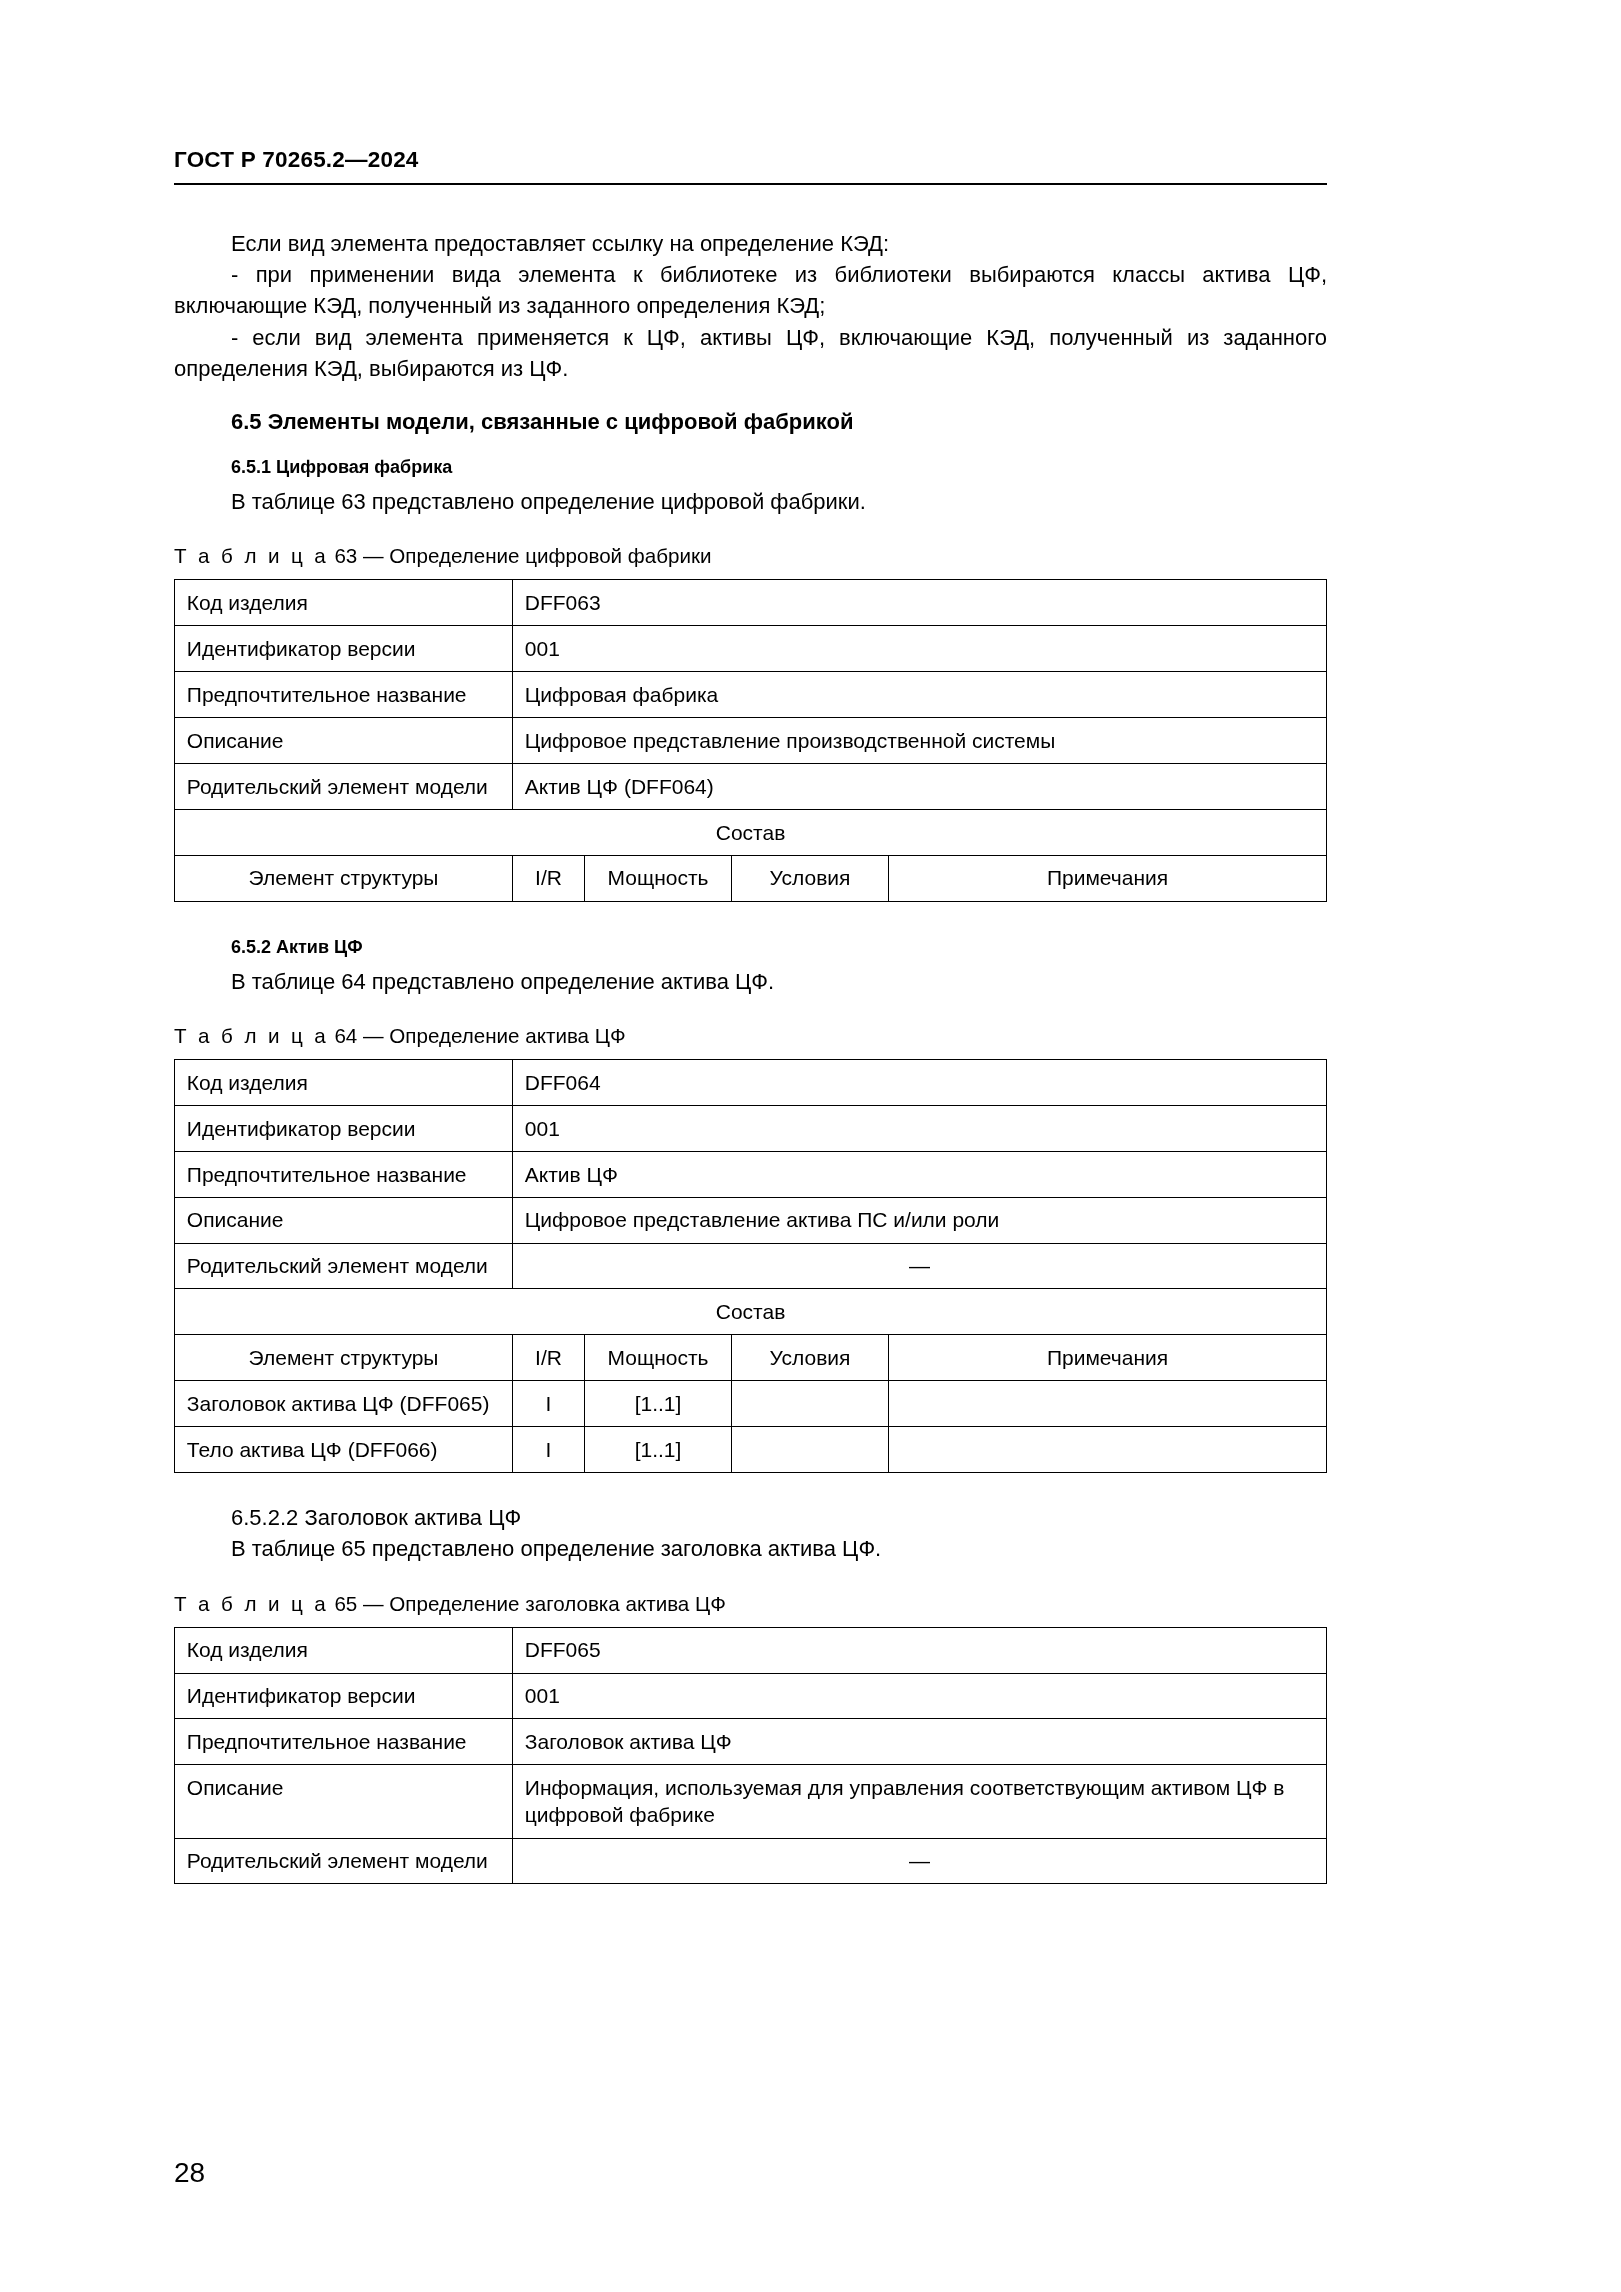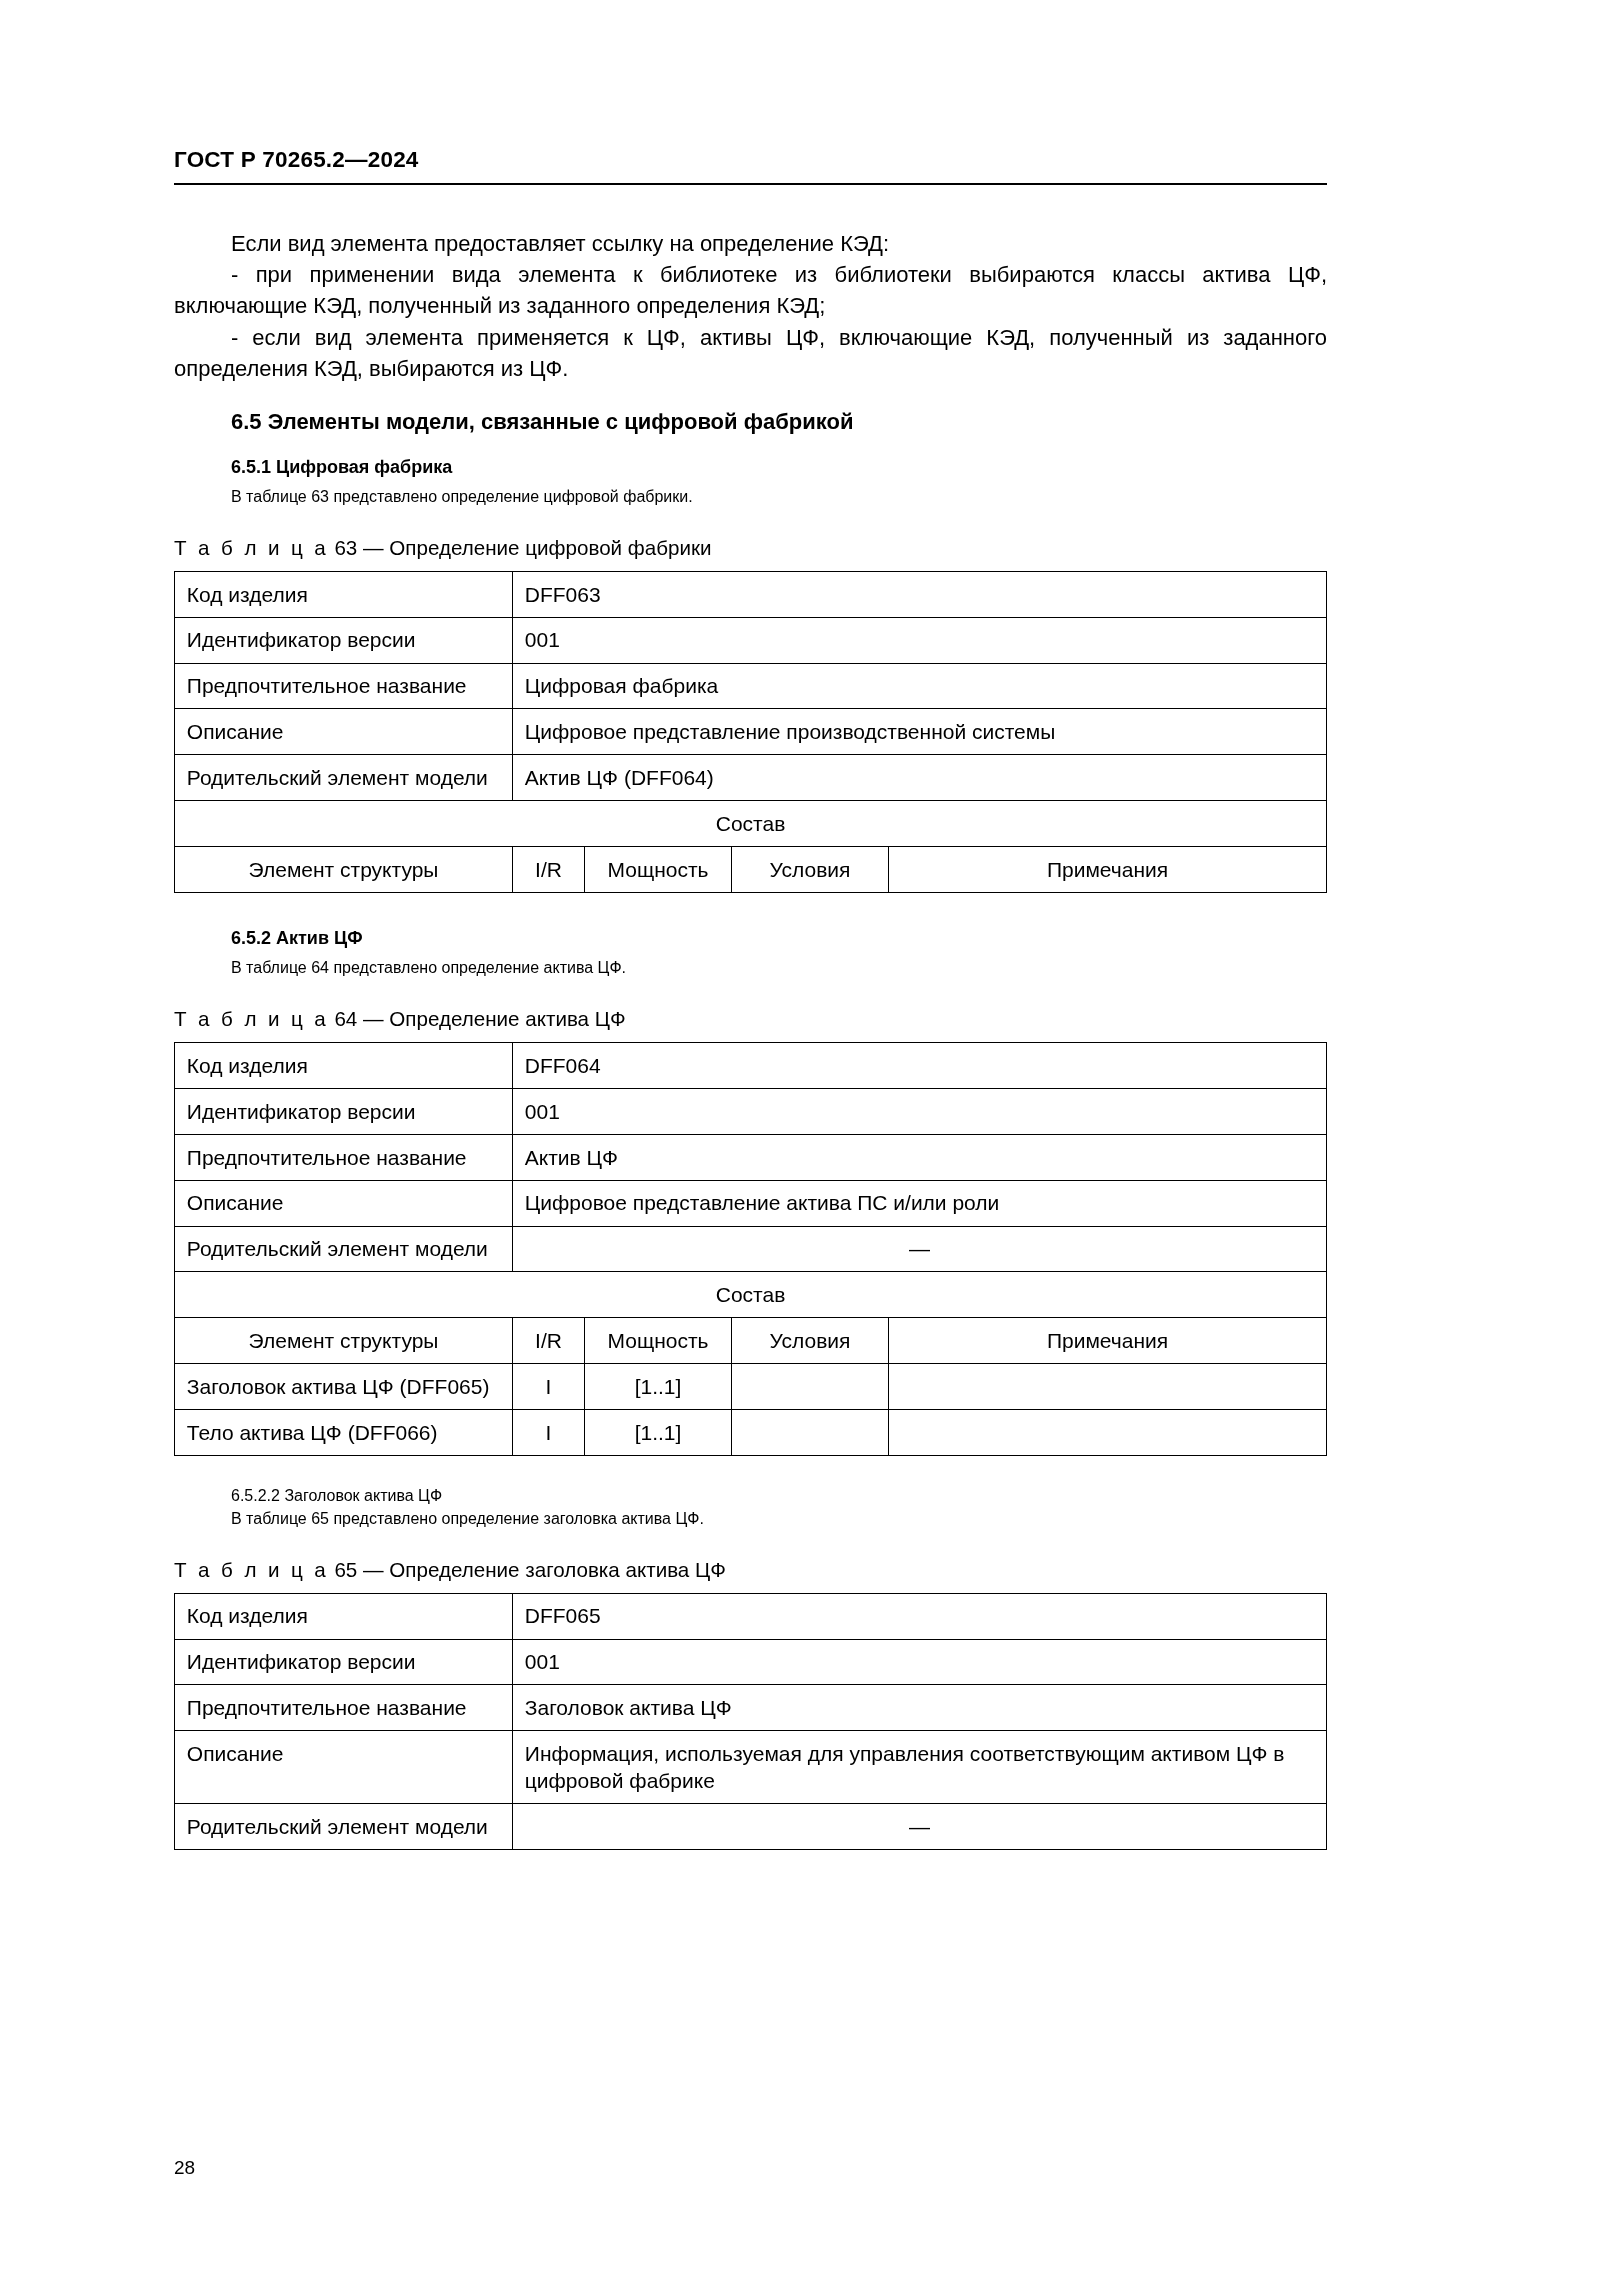--- a/index.html
+++ b/index.html
@@ -46,21 +46,21 @@
     margin-bottom: 15.7px;
   }
   .sub-head {
     font-size: 18px;
     font-weight: bold;
     text-indent: 57px;
     margin-top: 21.6px;
     margin-bottom: 7.8px;
   }
   .plain-ind {
-    font-size: 16px;
+    font-size: 22px;
     text-indent: 57px;
     line-height: 1.42;
   }
   .table-caption {
     font-size: 20.6px;
     margin-top: 27.4px;
     margin-bottom: 10.8px;
   }
   .table-caption .sp {
     letter-spacing: 2.9px;
@@ -83,22 +83,22 @@
   }
   td.center {
     text-align: center;
   }
   .sostav {
     text-align: center;
   }
   .page-num {
     position: absolute;
     left: 174px;
-    bottom: 114px;
-    font-size: 19px;
+    bottom: 104px;
+    font-size: 28px;
   }
   .gap-small { height: 13.7px; }
   .gap-med { height: 29px; }
 </style>
 </head>
 <body>
 
 <div class="page">
 
   <div class="header-line">ГОСТ Р 70265.2—2024</div>

